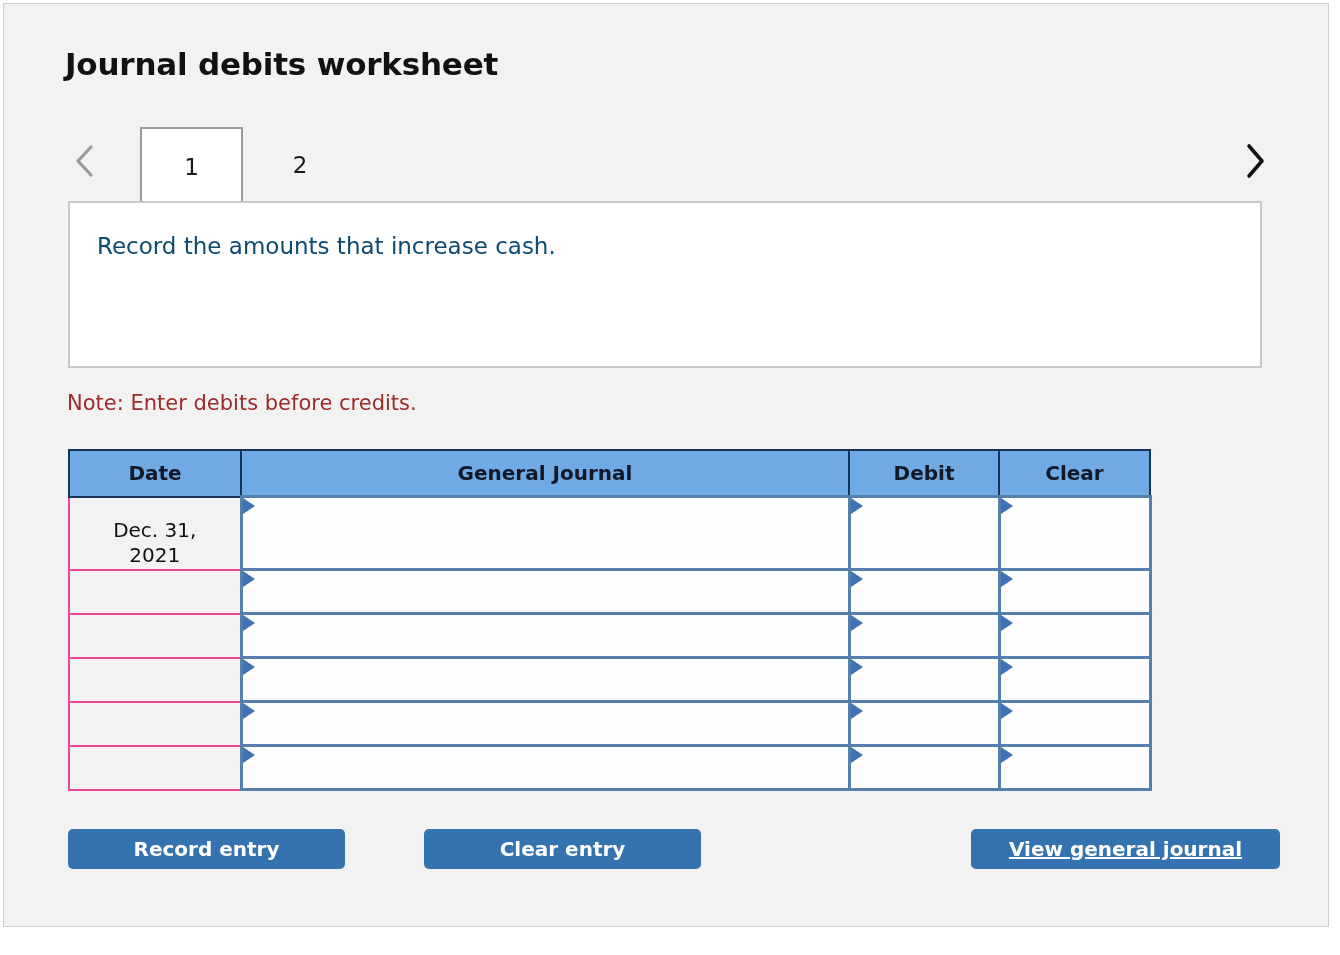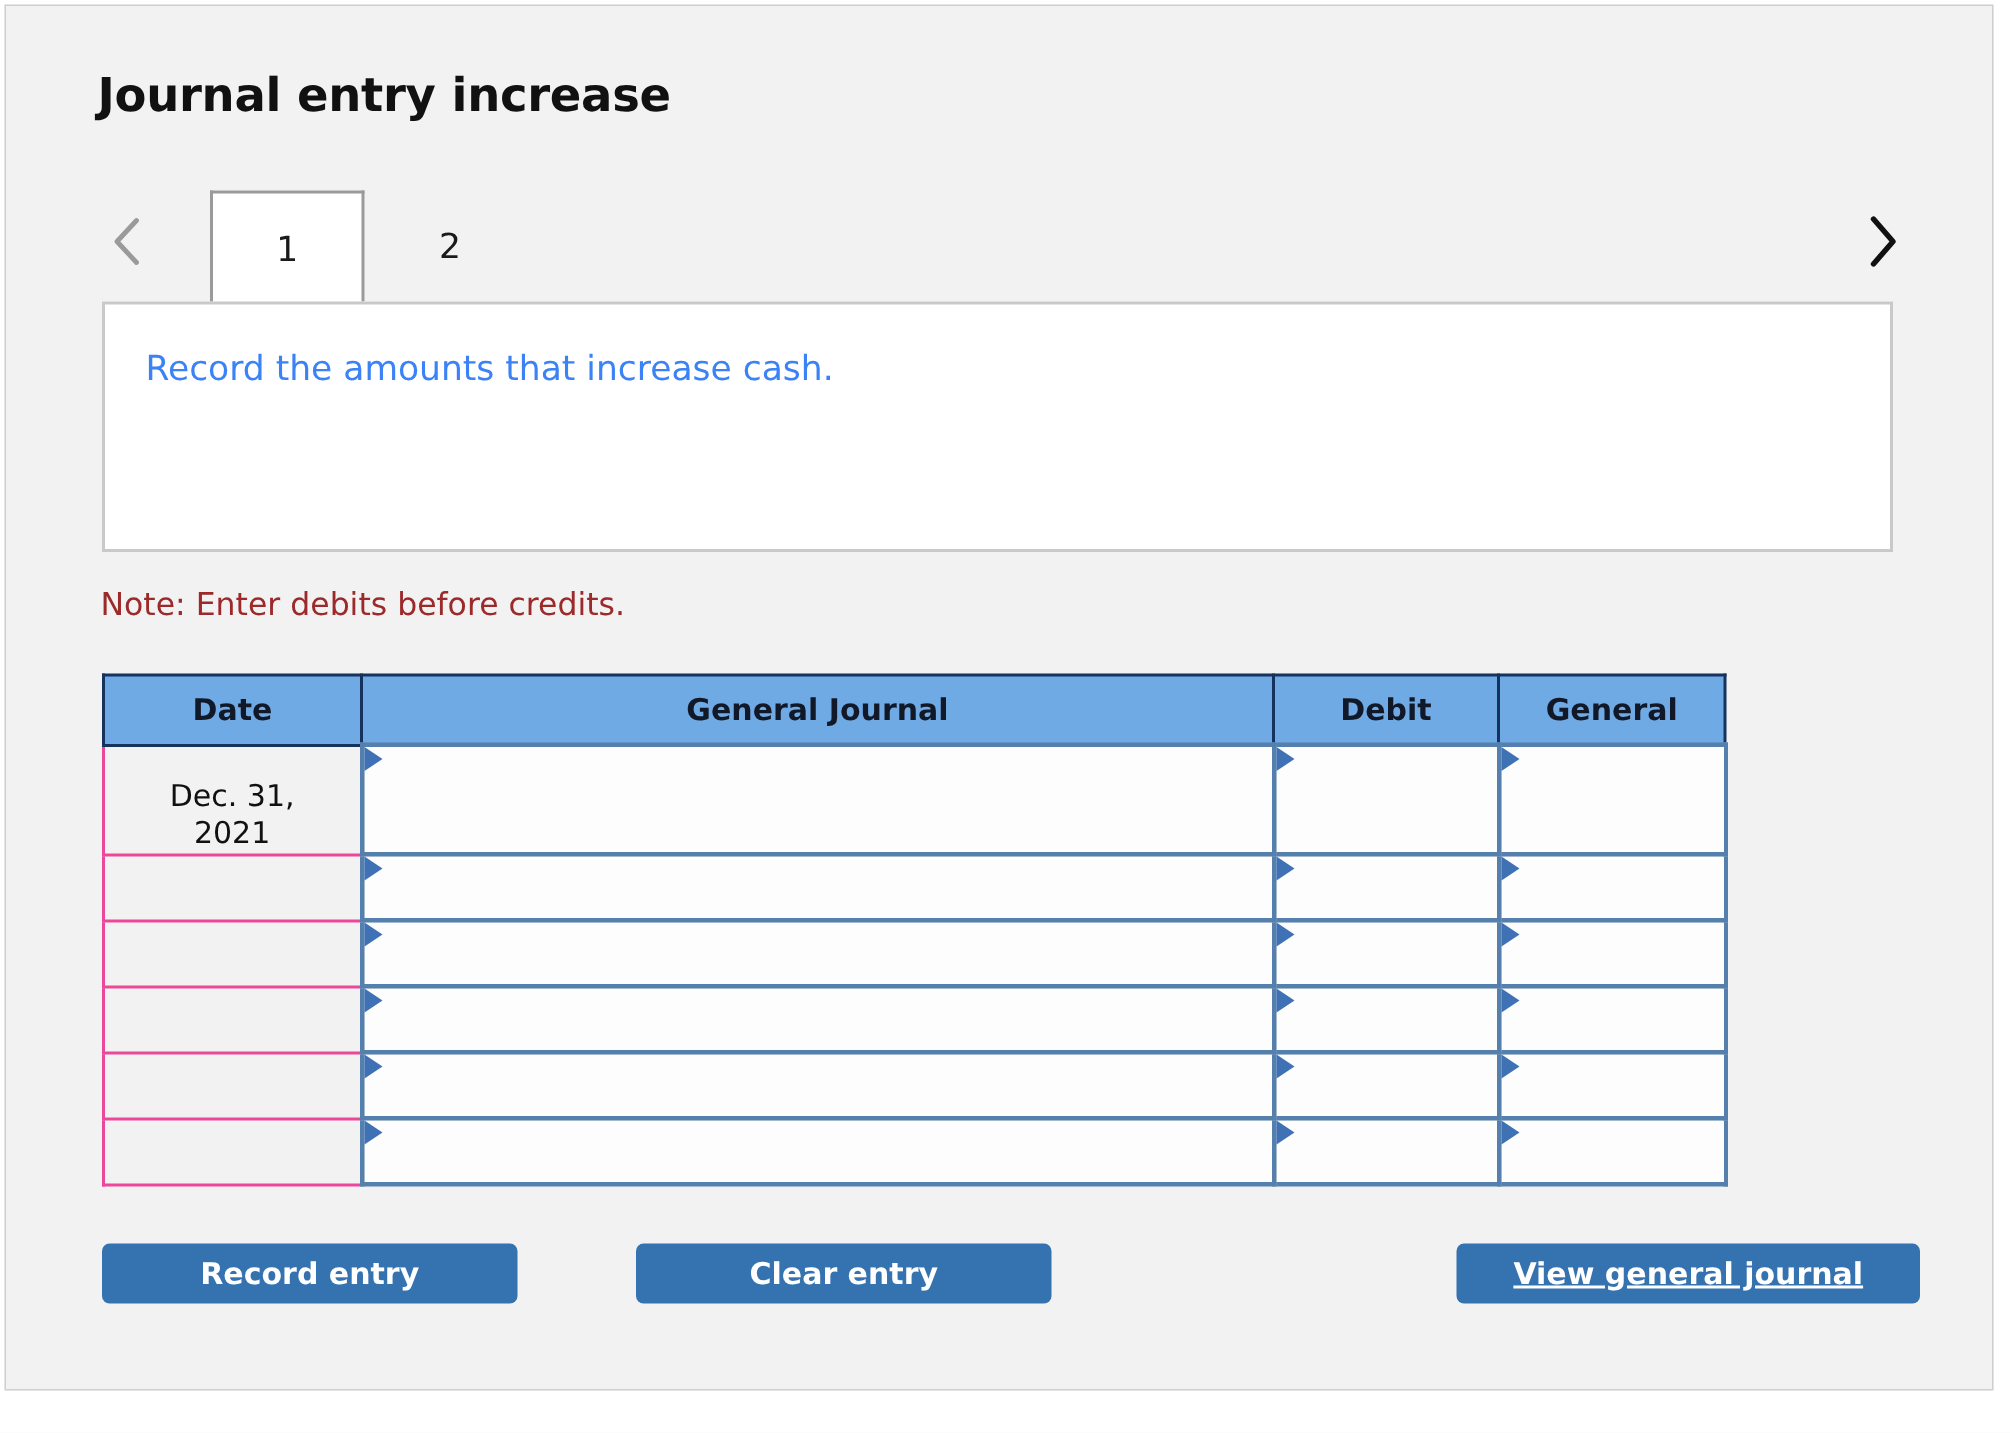--- a/index.html
+++ b/index.html
@@ -96,21 +96,21 @@
     height: 167px;
     background: #ffffff;
     border: 2px solid #c9c9c9;
     box-sizing: border-box;
   }
   .instruction-text {
     position: absolute;
     left: 27px;
     top: 30px;
     font-size: 23px;
-    color: #3b82f6;
+    color: #0c4a6e;
   }
 
   
   .note {
     position: absolute;
     left: 63px;
     top: 387px;
     font-size: 21px;
     color: #9c2a2a;
   }
@@ -185,21 +185,21 @@
   }
   .btn-record { left: 64px;  top: 825px; width: 277px; }
   .btn-clear  { left: 420px; top: 825px; width: 277px; }
   .btn-view   { left: 967px; top: 825px; width: 309px; text-decoration: underline; }
 </style>
 </head>
 <body>
 
 <div class="panel">
 
-  <div class="title">Journal entry increase</div>
+  <div class="title">Journal debits worksheet</div>
 
   <div class="tabstrip">
 
     <div class="nav-arrow nav-prev">
       <span>
         <svg width="22" height="34" viewBox="0 0 22 34">
           <polyline points="17,3 4,17 17,31" fill="none" stroke="#9a9a9a" stroke-width="3.2" stroke-linecap="round" stroke-linejoin="round"></polyline>
         </svg>
       </span>
     </div>
@@ -233,21 +233,21 @@
       <col class="col-date">
       <col class="col-gj">
       <col class="col-debit">
       <col class="col-credit">
     </colgroup>
     <thead>
       <tr>
         <th>Date</th>
         <th>General Journal</th>
         <th>Debit</th>
-        <th>General</th>
+        <th>Clear</th>
       </tr>
     </thead>
     <tbody>
       <tr class="row-tall">
         <td class="date-cell">
           <div>Dec. 31,</div>
           <div>2021</div>
         </td>
         <td class="input-cell">
           <span class="marker"></span>

